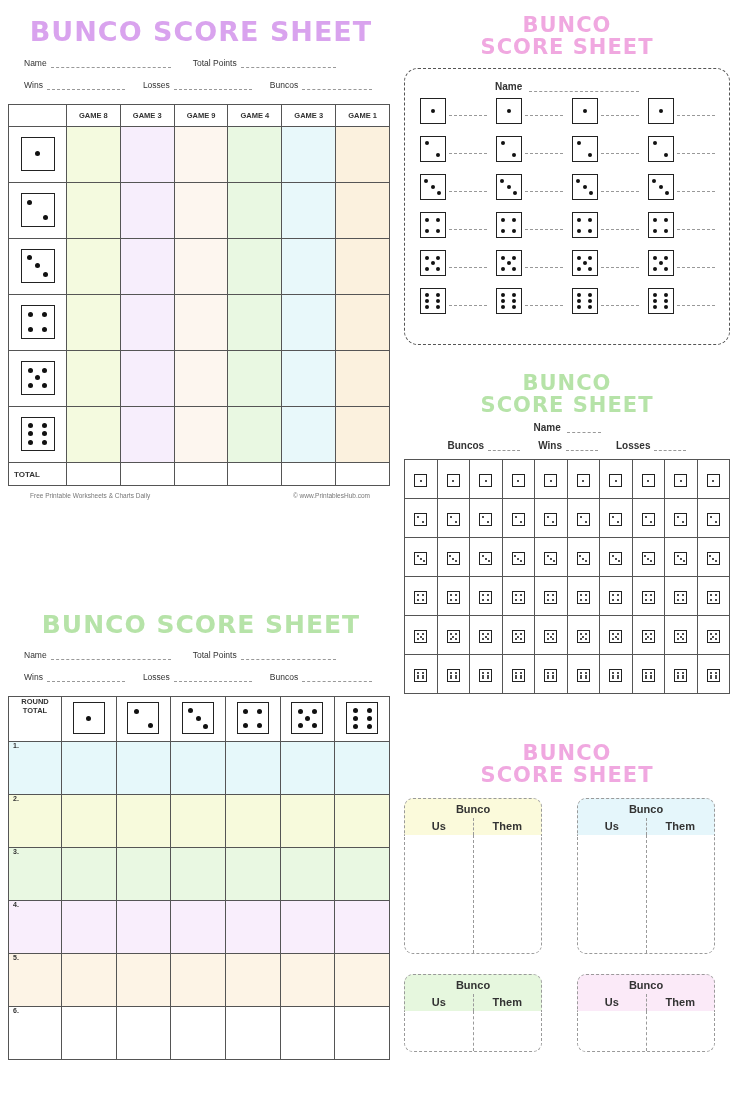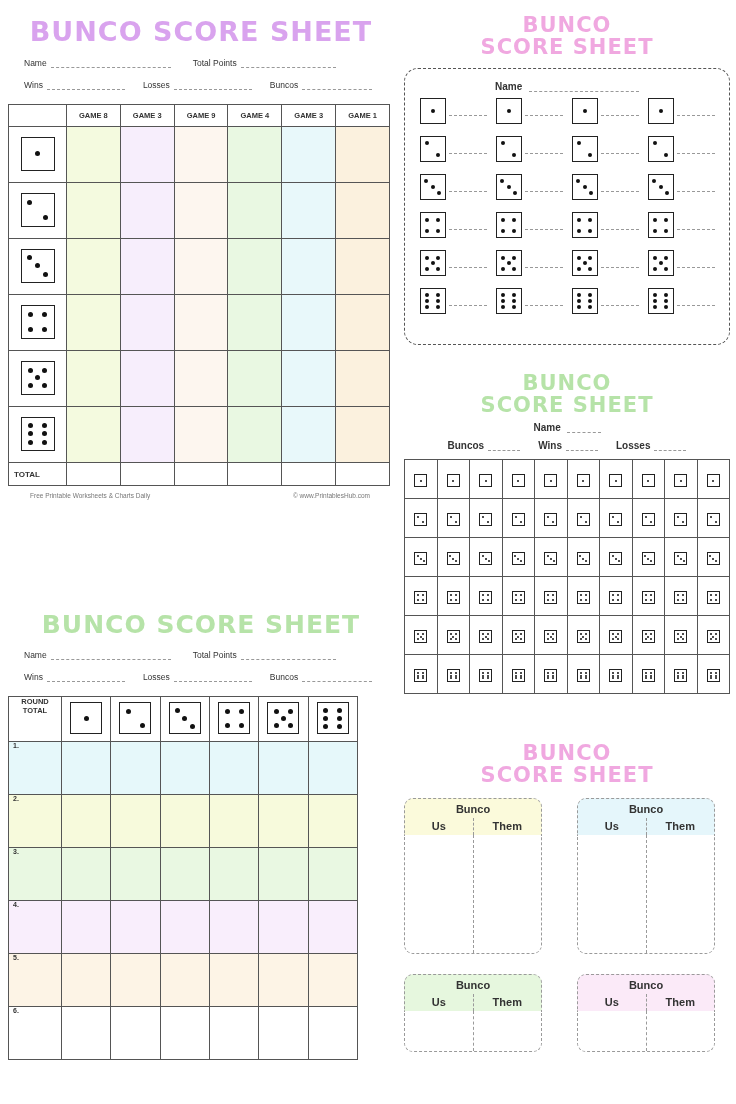--- a/index.html
+++ b/index.html
@@ -100,21 +100,21 @@
     display: flex;
     justify-content: space-between;
     padding: 6px 22px 0 22px;
     width: 340px;
   }
 
   
   #p2 { left: 8px; top: 612px; width: 386px; }
   #p2 .title { font-size: 25px; }
   #p2 .fieldblock { margin-top: 12px; padding: 0 16px; }
-  #t2 { width: 350px; margin-top: 14px; }
+  #t2 { width: 382px; margin-top: 14px; }
   #t2 td { height: 52px; }
   #t2 td.rnd { width: 52px; font-size: 7px; text-align: left; padding-left: 4px; vertical-align: top; }
   #t2 tr.hdr td { height: 44px; }
   #t2 tr.hdr td.rnd { text-align: center; padding: 0; font-size: 7.5px; }
 
   
   #p3 { left: 404px; top: 14px; width: 326px; }
   #p3 .title { font-size: 21px; }
   .dashcard {
     margin-top: 10px;

